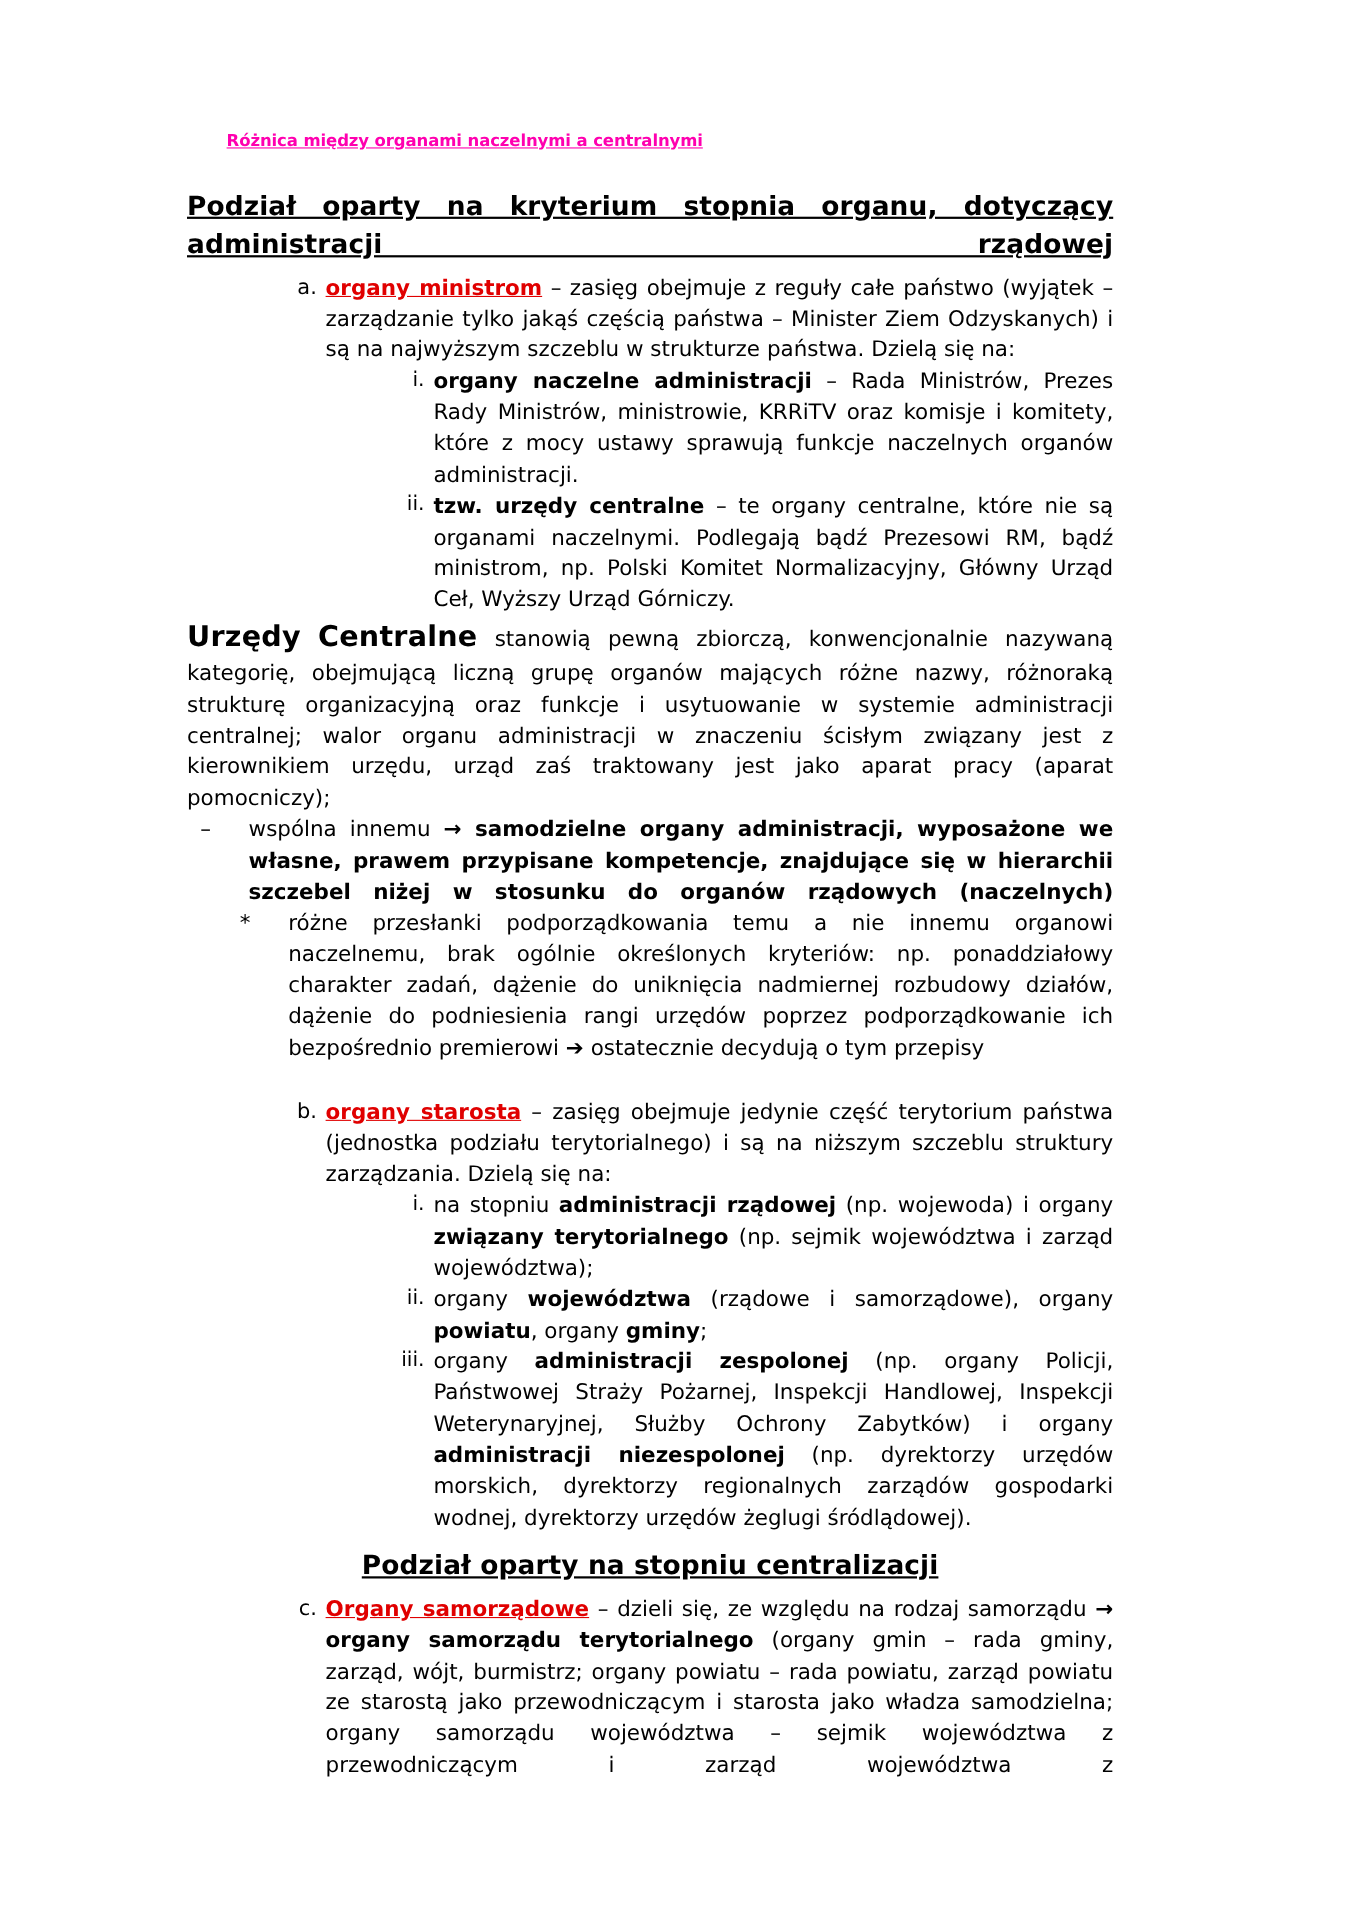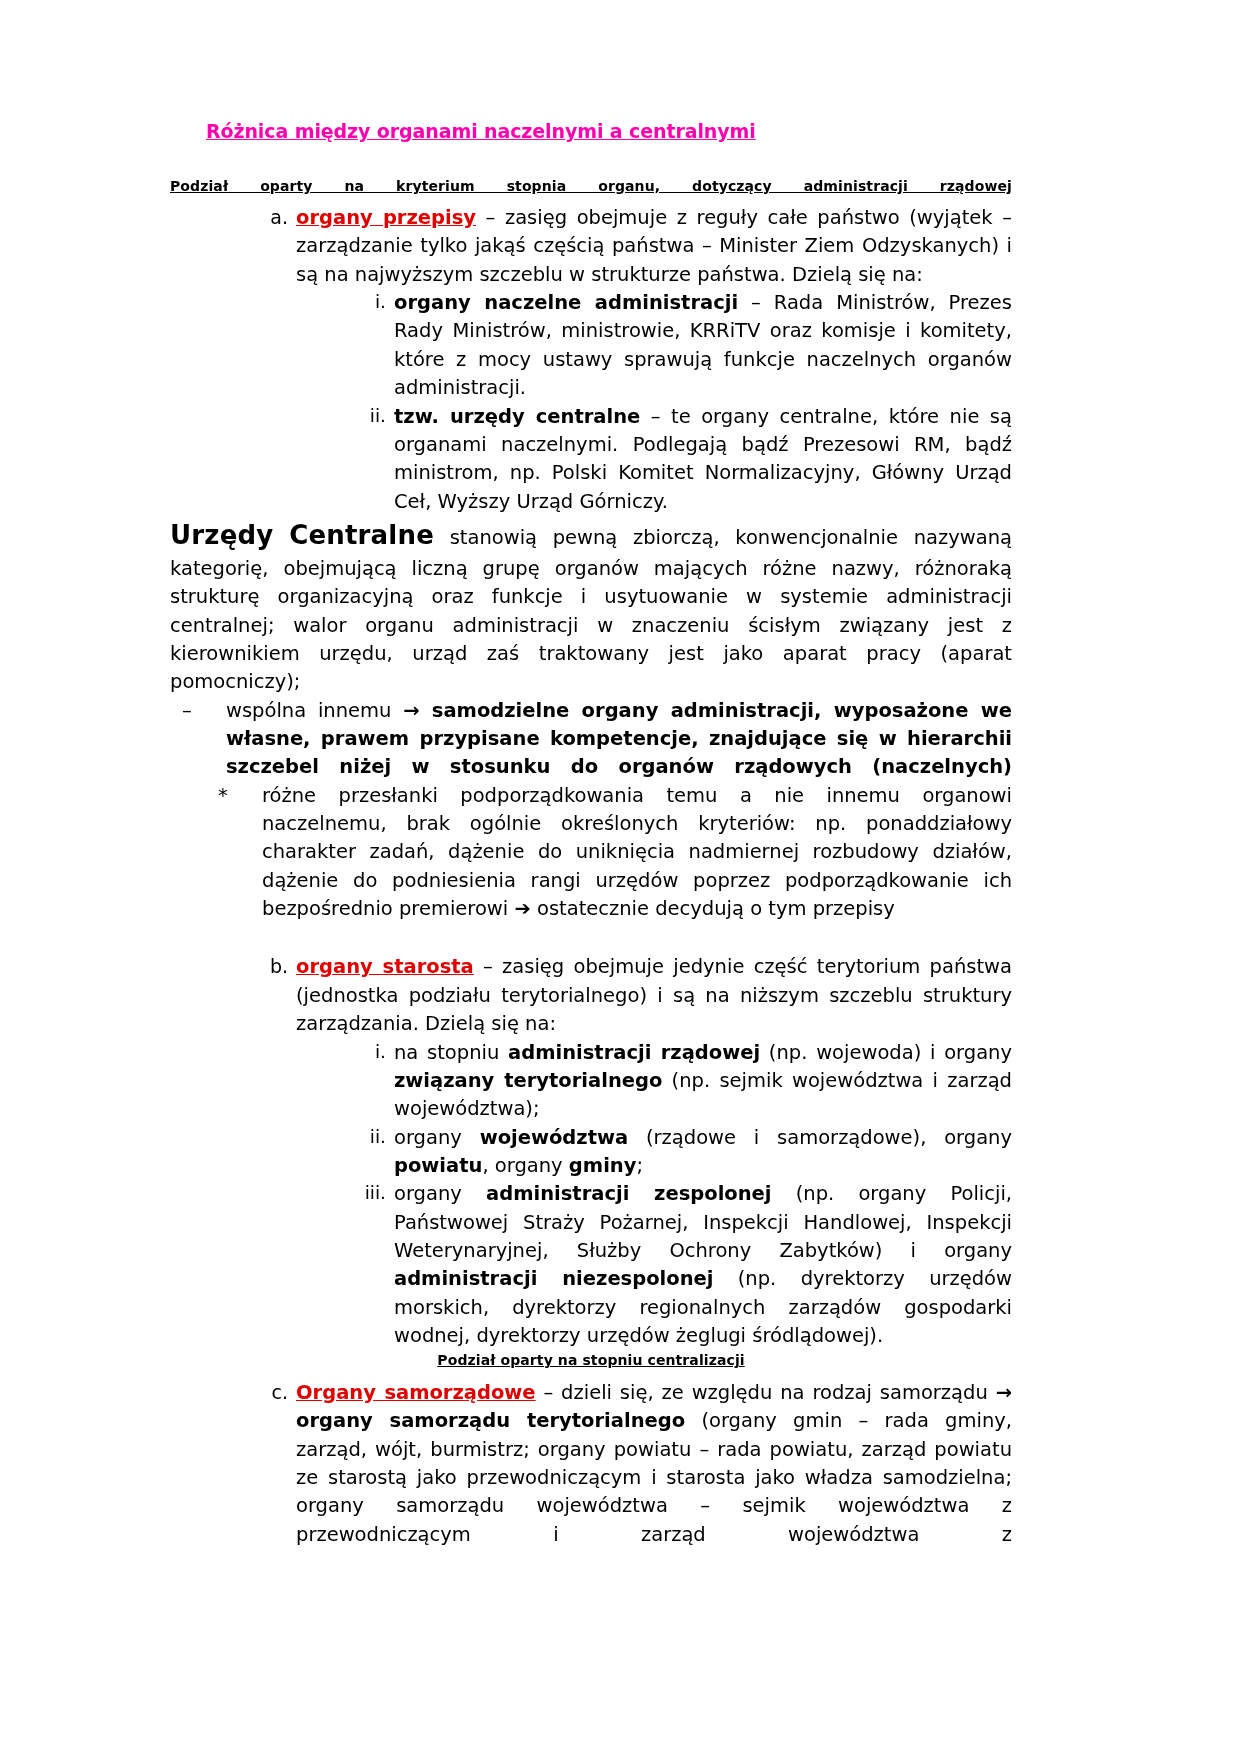--- a/index.html
+++ b/index.html
@@ -25,32 +25,32 @@
   .doc {
     font-size: 19.5px;
     line-height: 1.455;
     text-align: justify;
   }
 
   
   .title-pink {
     color: #ff00b0;
     font-weight: bold;
-    font-size: 19px;
+    font-size: 15px;
     text-decoration: underline;
     margin: 0 0 30px 36px;
     letter-spacing: -0.1px;
     font-family: "DejaVu Sans", sans-serif;
   }
   .head-under {
     font-weight: bold;
-    font-size: 14px;
+    font-size: 24px;
     text-decoration: underline;
     text-align: justify;
-    margin: 0 0 8px 0;
+    margin: 12px 0 8px 0;
     letter-spacing: 0.1px;
   }
   .head-under.spread {
     text-align-last: justify;
   }
   .li-a {
     position: relative;
     margin: 0 0 0 90px;
     padding-left: 36px;
   }
@@ -132,21 +132,21 @@
 <div class="page">
   <div class="doc">
 
     <div class="title-pink">Różnica między organami naczelnymi a centralnymi</div>
 
     <div class="head-under spread">Podział oparty na kryterium stopnia organu, dotyczący administracji rządowej</div>
 
     <div class="li-a">
       <span class="marker">a.</span>
       <div class="para">
-        <span class="red-b">organy przepisy</span><span> – zasięg obejmuje z reguły całe państwo (wyjątek – zarządzanie tylko jakąś częścią państwa – Minister Ziem Odzyskanych) i są na najwyższym szczeblu w strukturze państwa. </span><span class="u">Dzielą się na:</span>
+        <span class="red-b">organy ministrom</span><span> – zasięg obejmuje z reguły całe państwo (wyjątek – zarządzanie tylko jakąś częścią państwa – Minister Ziem Odzyskanych) i są na najwyższym szczeblu w strukturze państwa. </span><span class="u">Dzielą się na:</span>
       </div>
     </div>
 
     <div class="li-a">
       <div class="li-i">
         <span class="marker">i.</span>
         <div class="para">
           <span class="b">organy naczelne administracji</span><span> – Rada Ministrów, Prezes Rady Ministrów, ministrowie, KRRiTV oraz komisje i komitety, które z mocy ustawy sprawują funkcje naczelnych organów administracji.</span>
         </div>
       </div>

